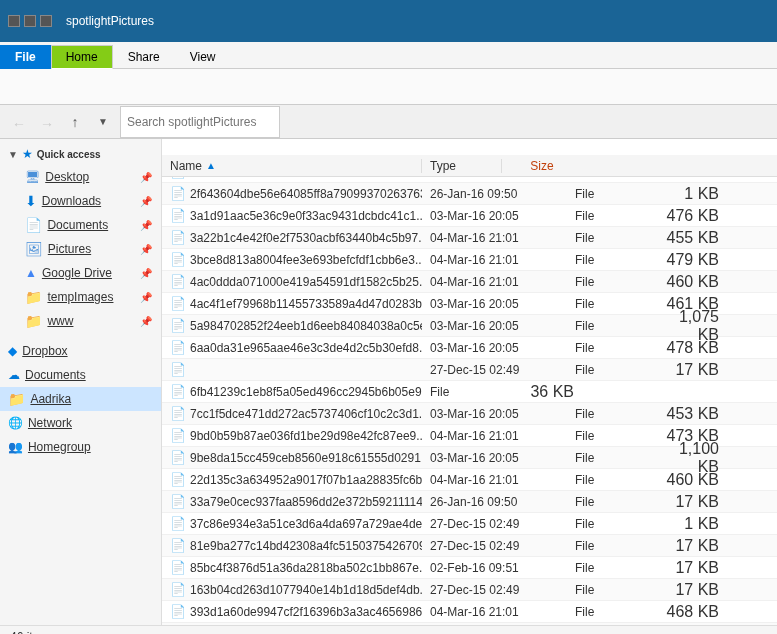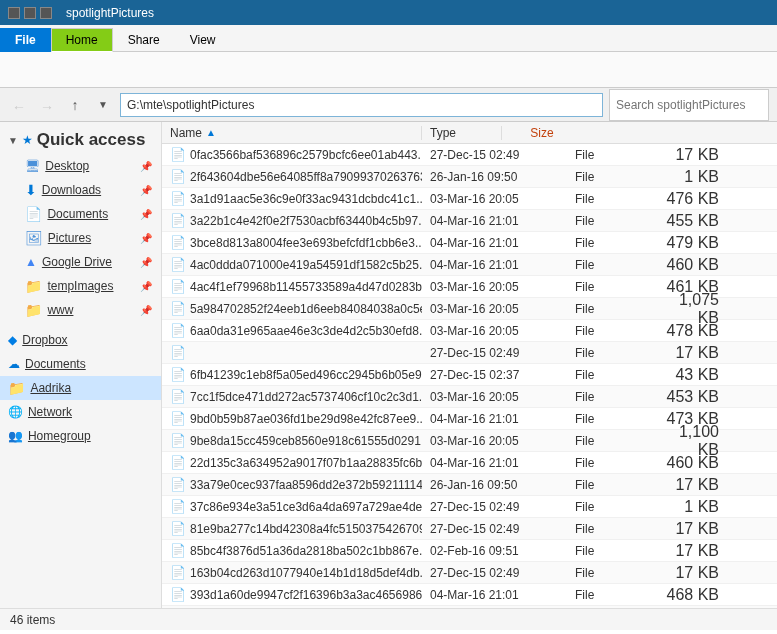--- a/index.html
+++ b/index.html
@@ -1,19 +1,19 @@
 <!DOCTYPE html>
 <html><head>
   <meta charset="utf-8">
   <style>
     * { margin: 0; padding: 0; box-sizing: border-box; }
     body { font-family: 'Segoe UI', Arial, sans-serif; font-size: 12px; background: #fff; width: 777px; height: 634px; overflow: hidden; }
 
     
-    .title-bar { background: #1a6496; display: flex; align-items: center; height: 25px; padding: 0 8px; gap: 6px; }
+    .title-bar { background: #1a6496; display: flex; align-items: center; height: 42px; padding: 0 8px; gap: 6px; }
     .title-bar-icons { display: flex; gap: 4px; }
     .title-bar-icon { width: 12px; height: 12px; background: #555; border: 1px solid #888; }
 
     
     .ribbon { background: #f5f5f5; border-bottom: 1px solid #ccc; }
     .ribbon-tabs { display: flex; align-items: flex-end; height: 26px; }
     .ribbon-tab { padding: 4px 14px; font-size: 12px; cursor: pointer; border: 1px solid transparent; margin-bottom: -1px; }
     .ribbon-tab.active { background: #fff; border-color: #ccc #ccc #fff #ccc; color: #000; }
     .ribbon-tab:first-child { background: #0078d7; color: #fff; border-color: #0078d7; font-weight: bold; padding: 4px 14px; }
     .ribbon-content { background: #fff; height: 36px; border-bottom: 1px solid #ccc; display: flex; align-items: center; padding: 0 8px; gap: 8px; }
@@ -29,25 +29,25 @@
     .main { display: flex; height: calc(634px - 30px - 26px - 36px - 34px - 22px); }
 
     
     .sidebar { width: 162px; min-width: 162px; background: #f5f5f5; border-right: 1px solid #ddd; overflow-y: auto; padding: 4px 0; }
     .sidebar-item { display: flex; align-items: center; padding: 3px 8px; cursor: pointer; gap: 5px; height: 24px; }
     .sidebar-item.selected { background: #cce5ff; }
     .sidebar-item .label { font-size: 12px; color: #333; flex: 1; text-decoration: underline; }
     .sidebar-item .pin-icon { color: #999; font-size: 10px; }
     .sidebar-section-header { display: flex; align-items: center; padding: 4px 8px; cursor: pointer; gap: 4px; }
     .sidebar-section-header .chevron { font-size: 10px; color: #555; }
-    .sidebar-section-header .label { font-size: 17px; color: #333; font-weight: 600; }
+    .sidebar-section-header .label { font-size: 10px; color: #333; font-weight: 600; }
 
     
     .file-list { flex: 1; overflow-y: auto; overflow-x: hidden; }
-    .file-list-header { display: flex; align-items: center; background: #f5f5f5; border-bottom: 1px solid #ddd; height: 22px; position: sticky; top: 0; z-index: 10; }
+    .file-list-header { display: flex; align-items: center; background: #f5f5f5; border-bottom: 1px solid #ddd; height: 22px; position: sticky; top: 16px; z-index: 10; }
     .col-name { flex: 0 0 260px; padding: 0 8px; font-size: 12px; color: #333; border-right: 1px solid #ddd; display: flex; align-items: center; gap: 4px; }
     .col-date { flex: 0 0 145px; padding: 0 8px; font-size: 12px; color: #333; border-right: 1px solid #ddd; }
     .col-type { flex: 0 0 80px; padding: 0 8px; font-size: 12px; color: #333; border-right: 1px solid #ddd; }
     .col-size { flex: 0 0 80px; padding: 0 8px; font-size: 12px; color: #c2410c; text-align: center; }
 
     .file-row { display: flex; align-items: center; height: 22px; border-bottom: 1px solid #f0f0f0; cursor: pointer; }
     .file-row:nth-child(even) { background: #fafafa; }
     .file-icon { width: 16px; height: 16px; margin-right: 4px; display: inline-flex; align-items: center; justify-content: center; }
     .file-cell-name { flex: 0 0 260px; padding: 0 8px; font-size: 12px; color: #333; display: flex; align-items: center; overflow: hidden; white-space: nowrap; text-overflow: ellipsis; }
     .file-cell-date { flex: 0 0 145px; padding: 0 8px; font-size: 12px; color: #333; }
@@ -94,21 +94,20 @@
 </div>
 
 <div class="ribbon-content" style="background:#fafafa;border-bottom:1px solid #ccc;height:36px;">
 </div>
 
 <div class="address-bar">
   <button class="nav-btn disabled">←</button>
   <button class="nav-btn disabled">→</button>
   <button class="nav-btn">↑</button>
   <button class="nav-btn" style="font-size:10px;">▼</button>
-  <input class="address-input" type="text" value="G:\mte\spotlightPictures" style="">
   <input class="search-box" type="text" placeholder="Search spotlightPictures" style="">
 </div>
 
 <div class="main" style="height: calc(634px - 30px - 26px - 36px - 34px - 22px);">
 
   <div class="sidebar">
 
     <div class="sidebar-section-header">
       <span class="chevron">▼</span>
       <span class="icon-star">★</span>
@@ -285,23 +284,22 @@
     </div>
     <div class="file-cell-date">27-Dec-15 02:49</div>
     <div class="file-cell-type">File</div>
     <div class="file-cell-size">17 KB</div>
   </div>
         <div class="file-row">
     <div class="file-cell-name">
       <span class="file-icon" style="color:#aaa;font-size:13px;">📄</span>
       <span>6fb41239c1eb8f5a05ed496cc2945b6b05e9...</span>
     </div>
-    <div class="file-cell-date">27-Dec-15 02:37</div>
-    <div class="file-cell-type">File</div>
-    <div class="file-cell-size">43 KB</div>
+    <div class="file-cell-type">File</div>
+    <div class="file-cell-size">36 KB</div>
   </div>
         <div class="file-row">
     <div class="file-cell-name">
       <span class="file-icon" style="color:#aaa;font-size:13px;">📄</span>
       <span>7cc1f5dce471dd272ac5737406cf10c2c3d1...</span>
     </div>
     <div class="file-cell-date">03-Mar-16 20:05</div>
     <div class="file-cell-type">File</div>
     <div class="file-cell-size">453 KB</div>
   </div>

